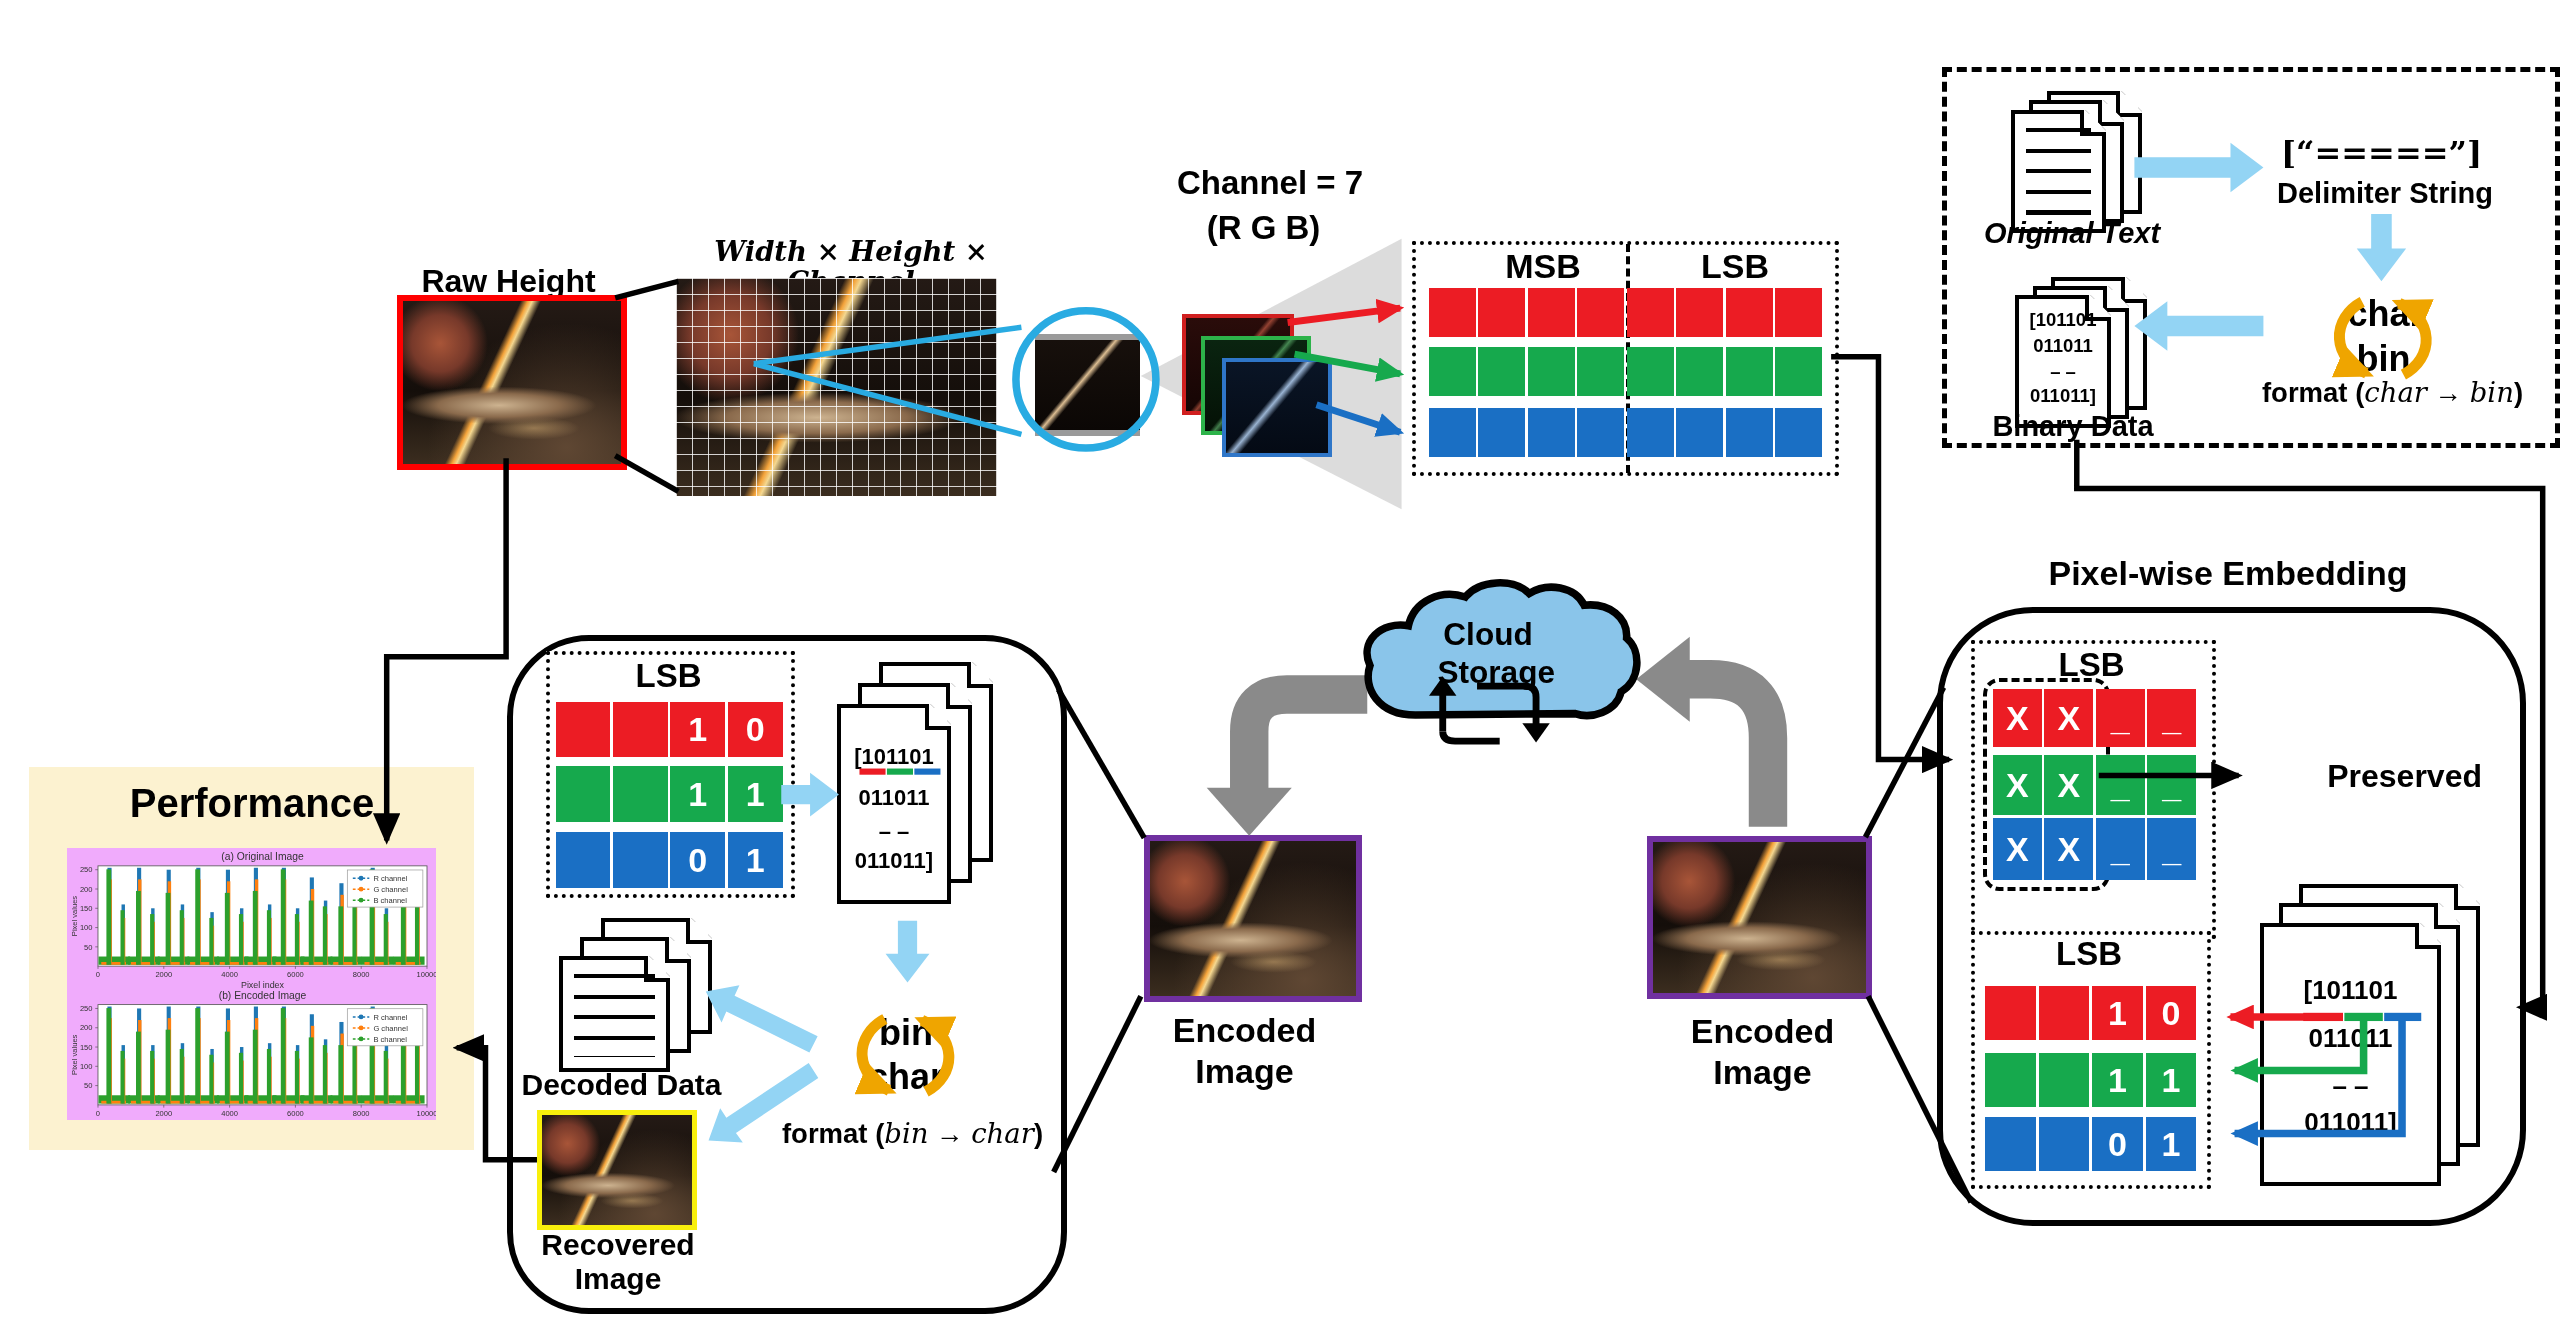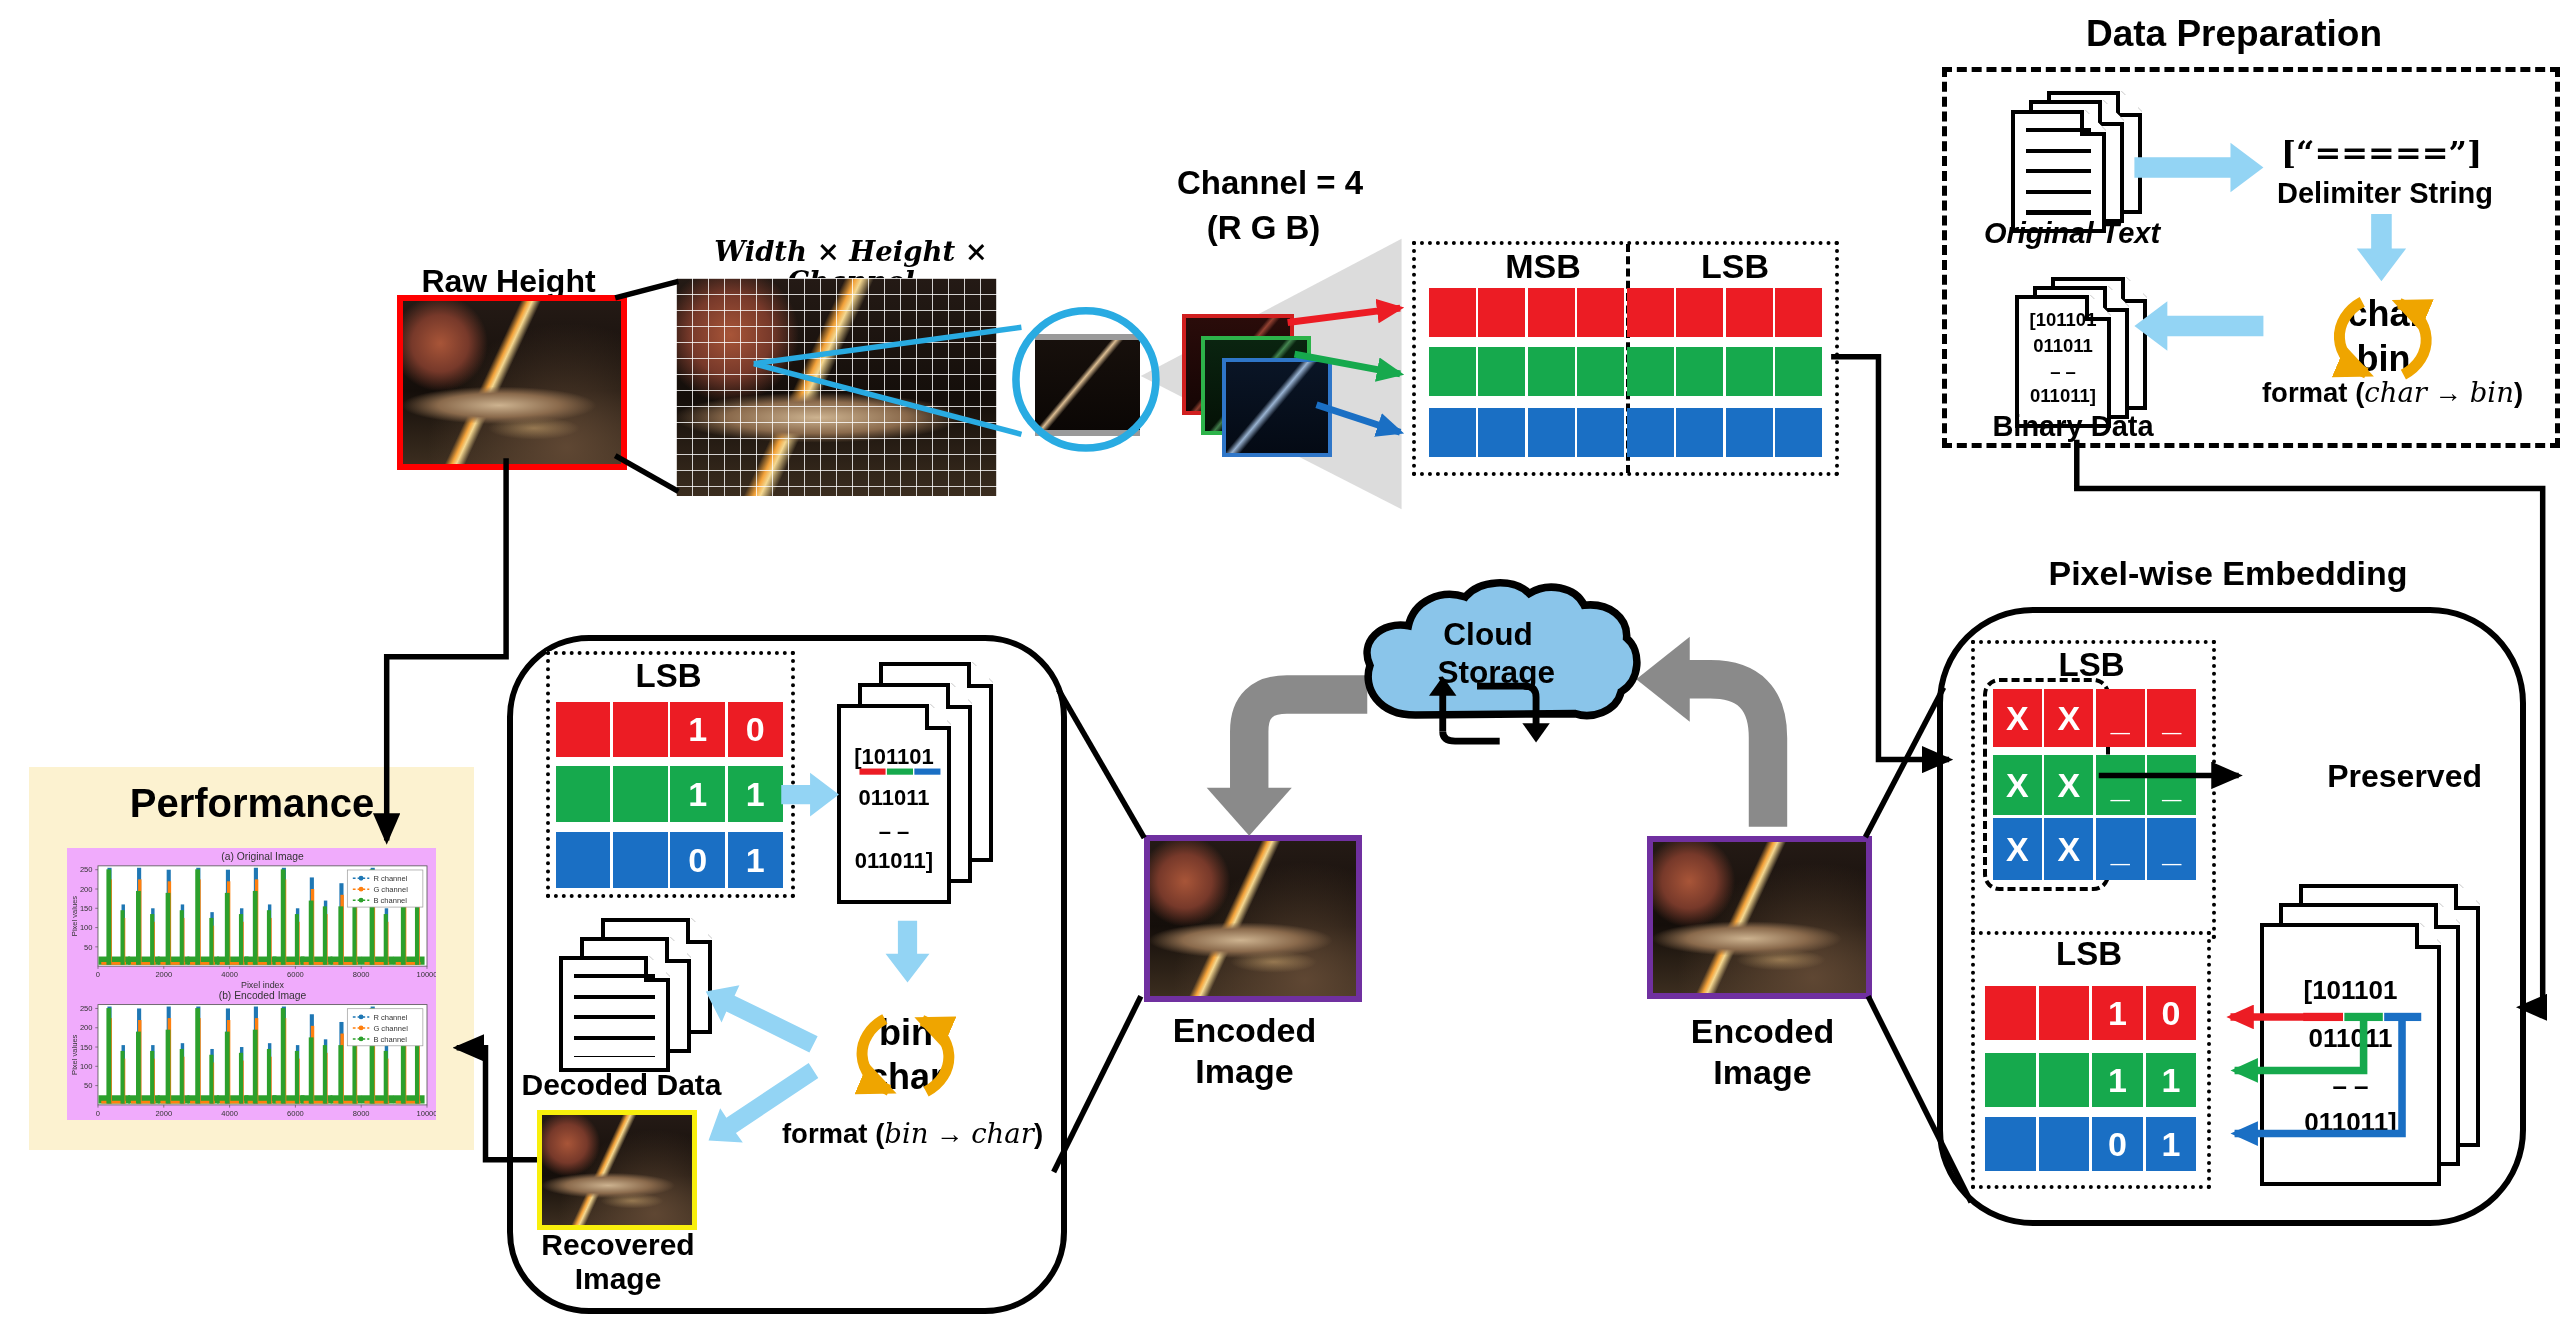--- a/index.html
+++ b/index.html
@@ -57,21 +57,21 @@
 
   <div class="cap serifit" style="left:659px;top:237px;width:384px;font-size:27.5px;">Width × Height × Channel</div>
   <div class="abs gridimg" style="left:676px;top:278px;width:321px;height:218px;"></div>
 
   <div class="abs chip" style="left:1035px;top:334px;width:105px;height:90px;border-top:6.9px solid #9a9a9a;border-bottom:6.9px solid #9a9a9a;"></div>
 
   <div class="abs" style="left:1182px;top:314px;width:104px;height:93px;border:4.8px solid #d01f1f;background:linear-gradient(130deg,rgba(0,0,0,0) 45%,rgba(255,120,90,.5) 48%,rgba(0,0,0,0) 52%),linear-gradient(#2a0c0a,#150504);"></div>
   <div class="abs" style="left:1201px;top:336px;width:102px;height:91px;border:4.8px solid #2db34a;background:linear-gradient(130deg,rgba(0,0,0,0) 45%,rgba(140,255,160,.45) 48%,rgba(0,0,0,0) 52%),linear-gradient(#0a2410,#041106);"></div>
   <div class="abs" style="left:1222px;top:358px;width:102px;height:91px;border:4.8px solid #2f76c8;background:linear-gradient(130deg,rgba(0,0,0,0) 42%,rgba(190,220,255,.8) 46%,rgba(0,0,0,0) 51%),linear-gradient(#0a1526,#040a14);"></div>
 
-  <div class="cap" style="left:1126px;top:165px;width:288px;font-size:33px;">Channel = 4</div>
+  <div class="cap" style="left:1126px;top:165px;width:288px;font-size:33px;">Channel = 7</div>
   <div class="cap" style="left:1126px;top:210px;width:275px;font-size:33px;">(R G B)</div>
 
   <div class="abs dotted" style="left:1412px;top:241px;width:419px;height:227px;">
     <div class="cap" style="left:41px;top:2.7px;width:172px;font-size:34px;">MSB</div>
     <div class="cap" style="left:233px;top:2.7px;width:172px;font-size:34px;">LSB</div>
     <div class="abs" style="left:210px;top:-1.4px;height:229px;border-left:4.8px dashed #000;"></div>
     <div class="bitrow" style="left:13px;top:43px;width:393px;height:49px;">
       <div class="cell cbit-red" style="background: rgb(236, 28, 36);"></div>
         <div class="cell cbit-red" style="background: rgb(236, 28, 36);"></div>
         <div class="cell cbit-red" style="background: rgb(236, 28, 36);"></div>
@@ -96,21 +96,20 @@
         <div class="cell cbit-blue" style="background: rgb(26, 111, 196);"></div>
         <div class="cell cbit-blue" style="background: rgb(26, 111, 196);"></div>
         <div class="cell cbit-blue" style="background: rgb(26, 111, 196);"></div>
         <div class="cell cbit-blue" style="background: rgb(26, 111, 196);"></div>
         <div class="cell cbit-blue" style="background: rgb(26, 111, 196);"></div>
         <div class="cell cbit-blue" style="background: rgb(26, 111, 196);"></div>
         <div class="cell cbit-blue" style="background: rgb(26, 111, 196);"></div>
     </div>
   </div>
 
-  <div class="cap" style="left:2059px;top:13.7px;width:350px;font-size:37px;">Data Preparation</div>
   <div class="abs" style="left:1942px;top:67px;width:608px;height:371px;border:5.5px dashed #000;"></div>
 
   <div class="page" style="left:2047px;top:91px;width:87px;height:115px;">
       <span class="ear"></span>
     </div>
   <div class="page" style="left:2029px;top:100px;width:87px;height:115px;">
       <span class="ear"></span>
     </div>
   <div class="page" style="left:2011px;top:110px;width:87px;height:115px;">
       <span class="ear"></span>

